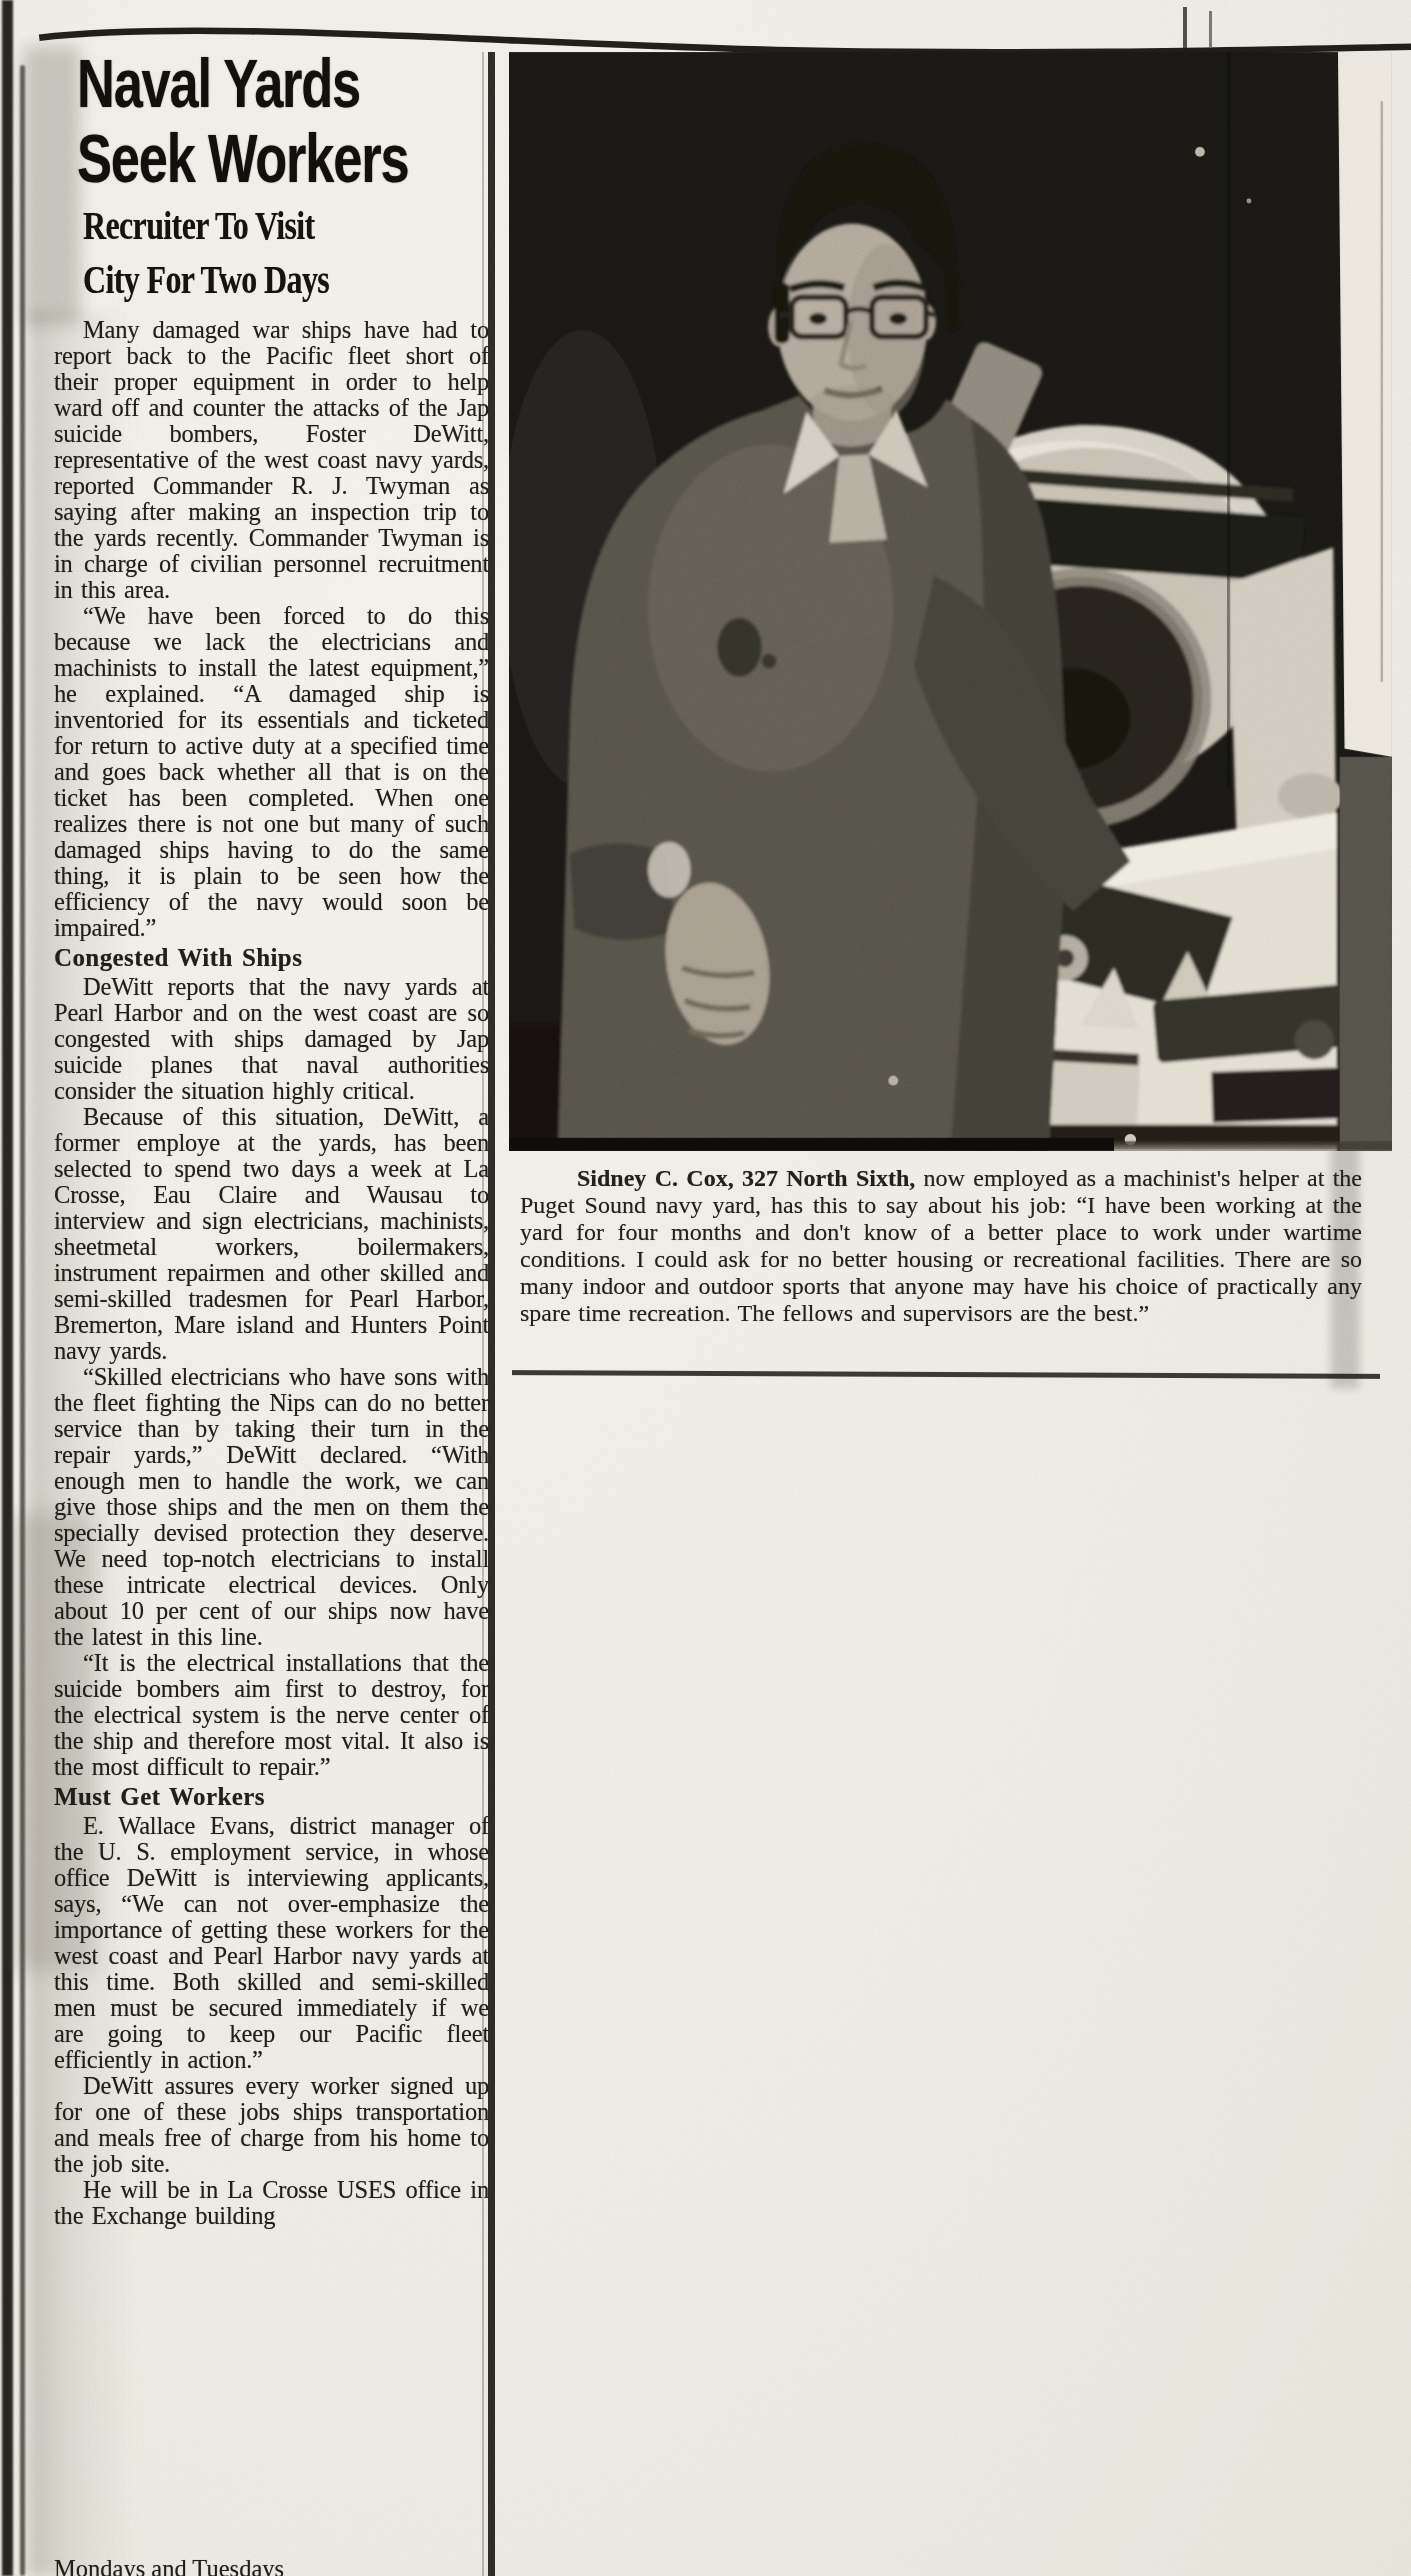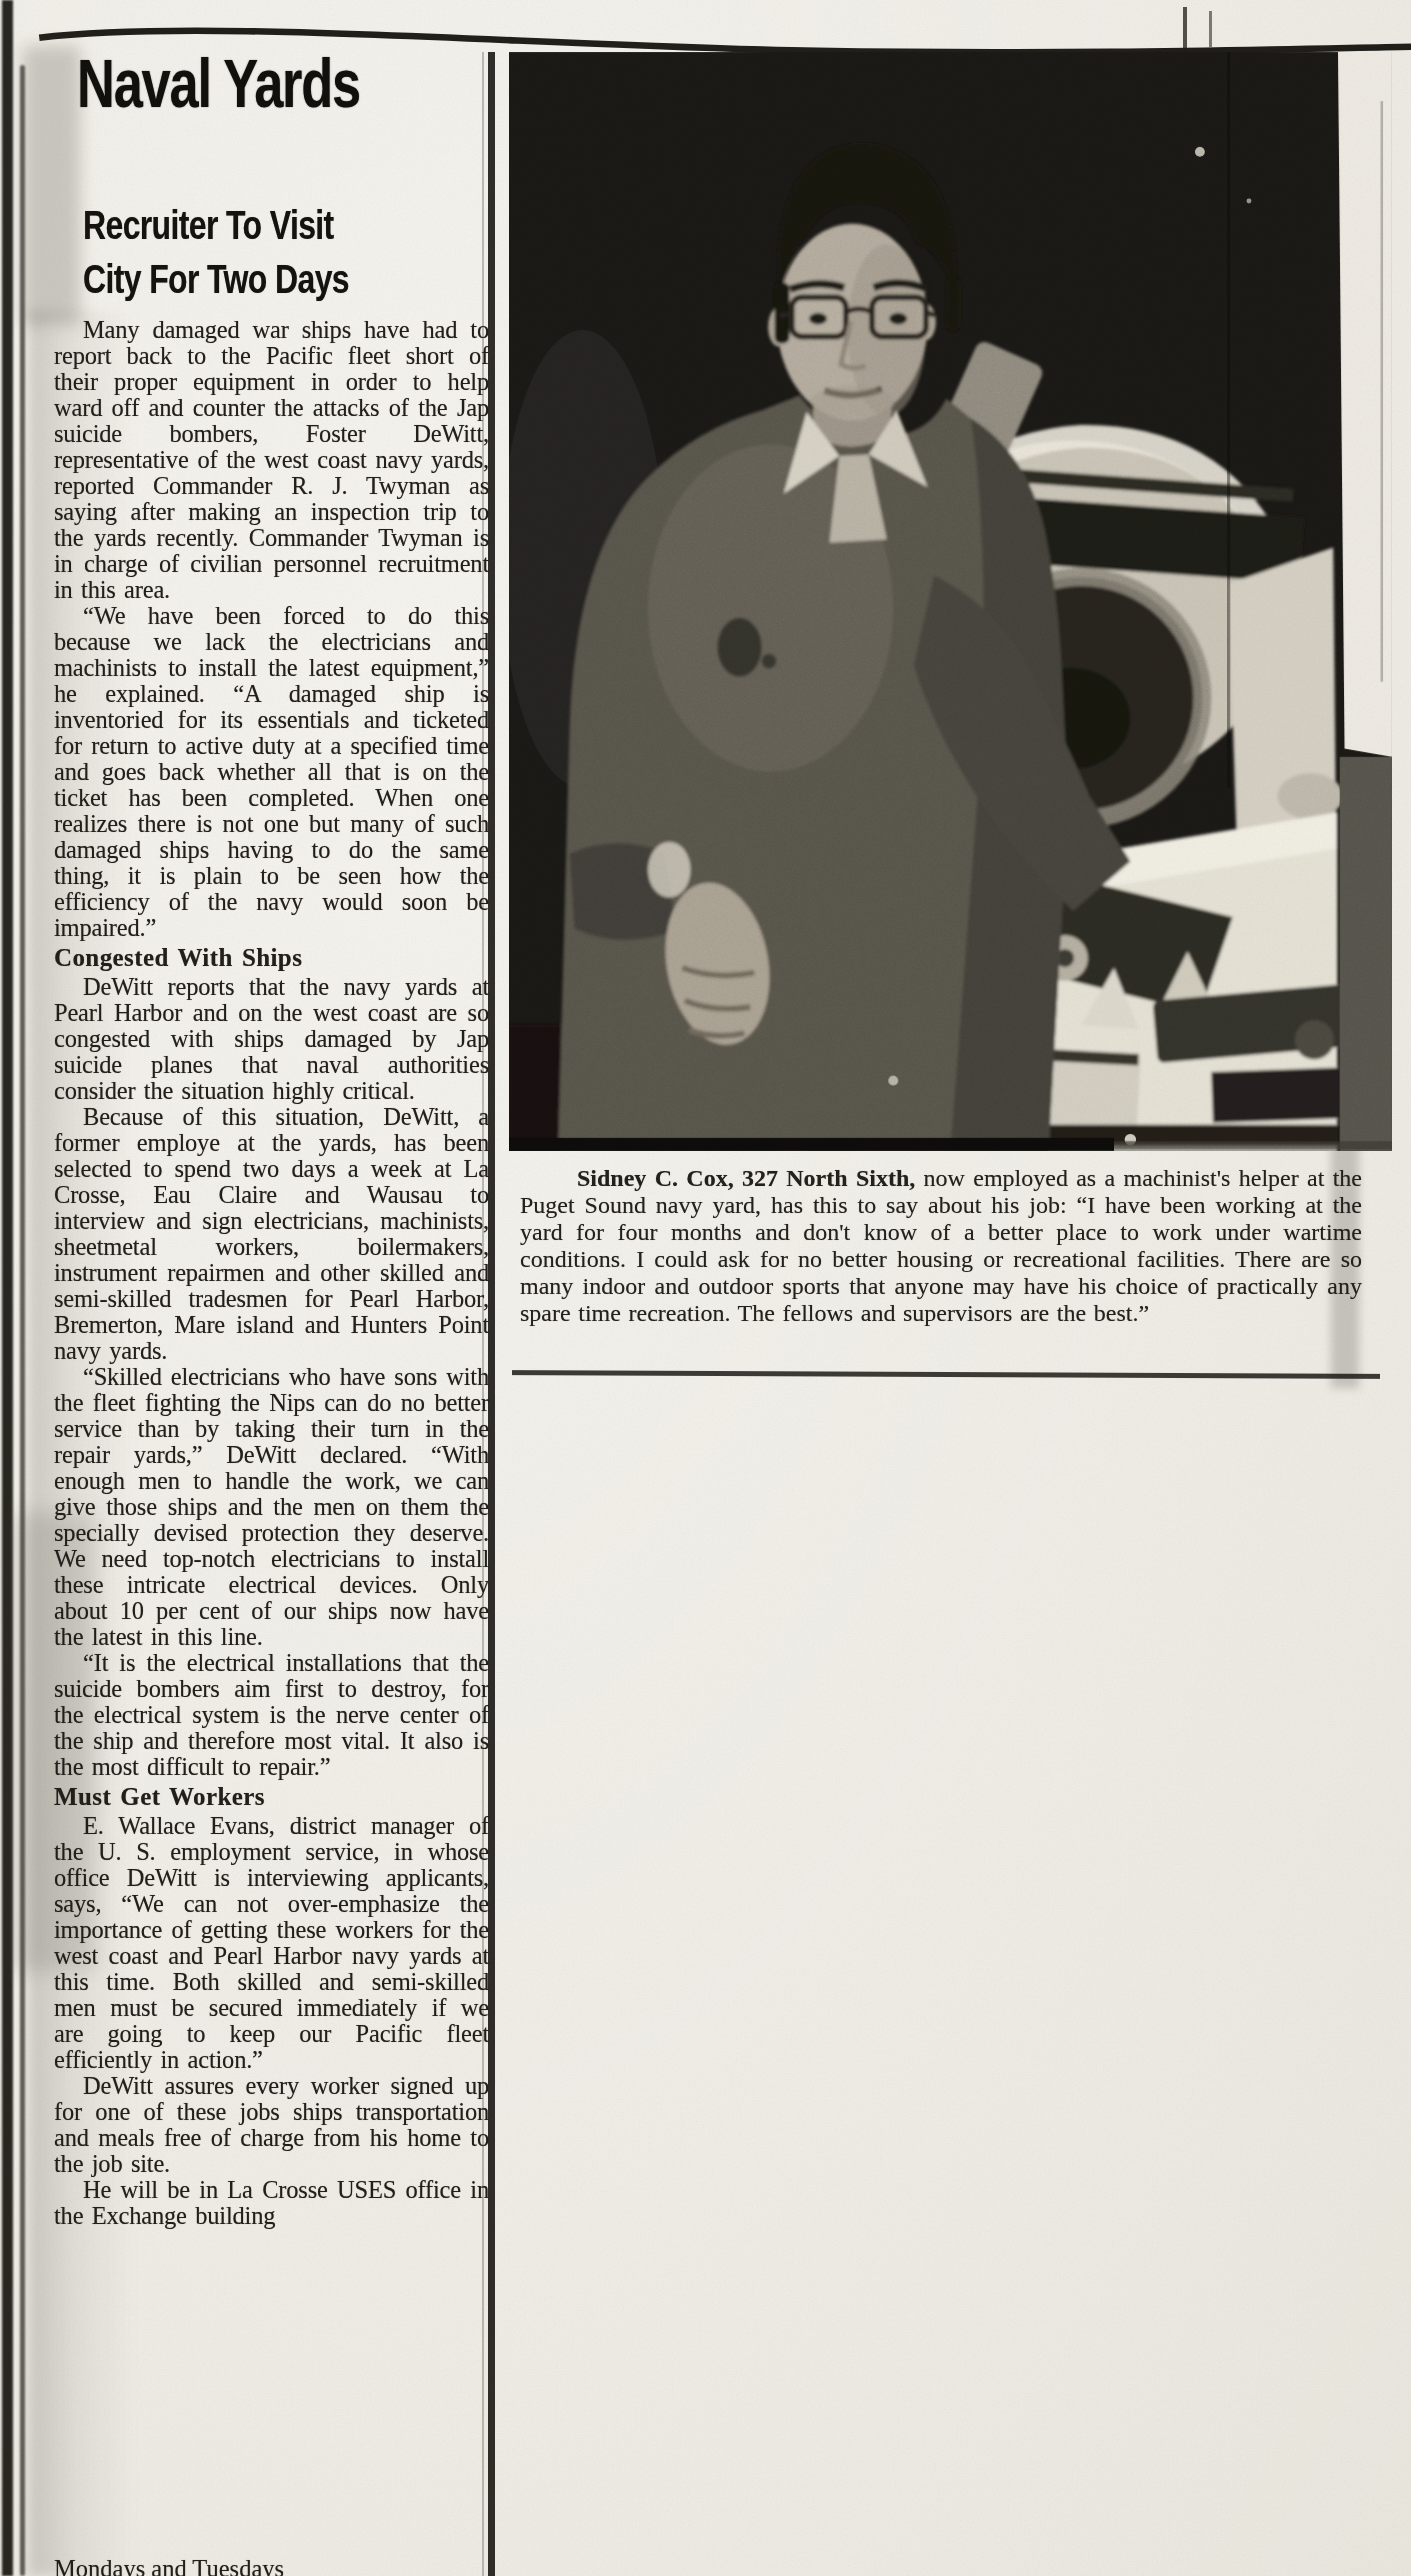--- a/index.html
+++ b/index.html
@@ -29,21 +29,21 @@
   .scratch-right{left:1380px;top:123px;width:2.5px;height:638px;background:rgba(40,38,33,.34);filter:blur(0.3px);}
   .tick1{left:1183px;top:6.5px;width:4.1px;height:44px;background:#1c1b17;opacity:.75;}
   .tick2{left:1209px;top:11.4px;width:3.3px;height:36px;background:#1c1b17;opacity:.55;}
   
   .headline{left:49px;top:46px;width:442px;}
   .hl{font-family:"Liberation Sans","DejaVu Sans",sans-serif;font-weight:700;color:#12100d;
       font-size:69px;line-height:75px;letter-spacing:-1.6px;white-space:nowrap;
       text-shadow:0 0 1.6px rgba(18,16,13,.55);margin-left:28px;}
   .hl > span{display:inline-block;transform:scaleX(.76);transform-origin:left center;}
   .subhead-block{left:83px;top:198px;width:409px;}
-  .sh{font-family:Liberation Sans, sans-serif;font-weight:700;color:#15130f;
+  .sh{font-family:Liberation Serif, serif;font-weight:700;color:#15130f;
       font-size:41px;line-height:54px;letter-spacing:-0.8px;white-space:nowrap;
       text-shadow:0 0 0.8px rgba(18,16,13,.5);}
   .sh > span{display:inline-block;transform:scaleX(.78);transform-origin:left center;}
   
   .body-col{left:54px;top:317px;width:435px;height:2259px;overflow:hidden;
       font-size:24.5px;line-height:26px;text-align:justify;word-spacing:2.5px;letter-spacing:-0.2px;
       text-shadow:0 0 0.8px rgba(34,31,26,.45);}
   .body-col p{margin:0;text-indent:29px;}
   .body-col h3{margin:3.3px 0 1.6px 0;font-size:25px;line-height:28px;font-weight:700;text-indent:0;
       font-family:"Liberation Serif","DejaVu Serif",serif;letter-spacing:0.4px;}
@@ -76,20 +76,21 @@
   <div class="abs smudge sm1"></div>
   <div class="abs smudge sm2"></div>
   <div class="abs smudge sm3"></div>
   <div class="abs smudge sm4"></div>
   <div class="abs scratch-right"></div>
   <div class="abs tick1"></div>
   <div class="abs tick2"></div>
 
   <header class="abs headline">
     <div class="hl"><span>Naval Yards</span></div>
+    <div class="hl"><span>Seek Workers</span></div>
   </header>
   <div class="abs subhead-block">
     <div class="sh"><span>Recruiter To Visit</span></div>
     <div class="sh"><span>City For Two Days</span></div>
   </div>
 
   <section class="abs body-col">
       <p>Many damaged war ships have had to report back to the Pacific fleet short of their proper equipment in order to help ward off and counter the attacks of the Jap suicide bombers, Foster DeWitt, representative of the west coast navy yards, reported Commander R. J. Twyman as saying after making an inspection trip to the yards recently. Commander Twyman is in charge of civilian personnel recruitment in this area.</p>
       <p>“We have been forced to do this because we lack the electricians and machinists to install the latest equipment,” he explained. “A damaged ship is inventoried for its essentials and ticketed for return to active duty at a specified time and goes back whether all that is on the ticket has been completed. When one realizes there is not one but many of such damaged ships having to do the same thing, it is plain to be seen how the efficiency of the navy would soon be impaired.”</p>
       <h3>Congested With Ships</h3>

